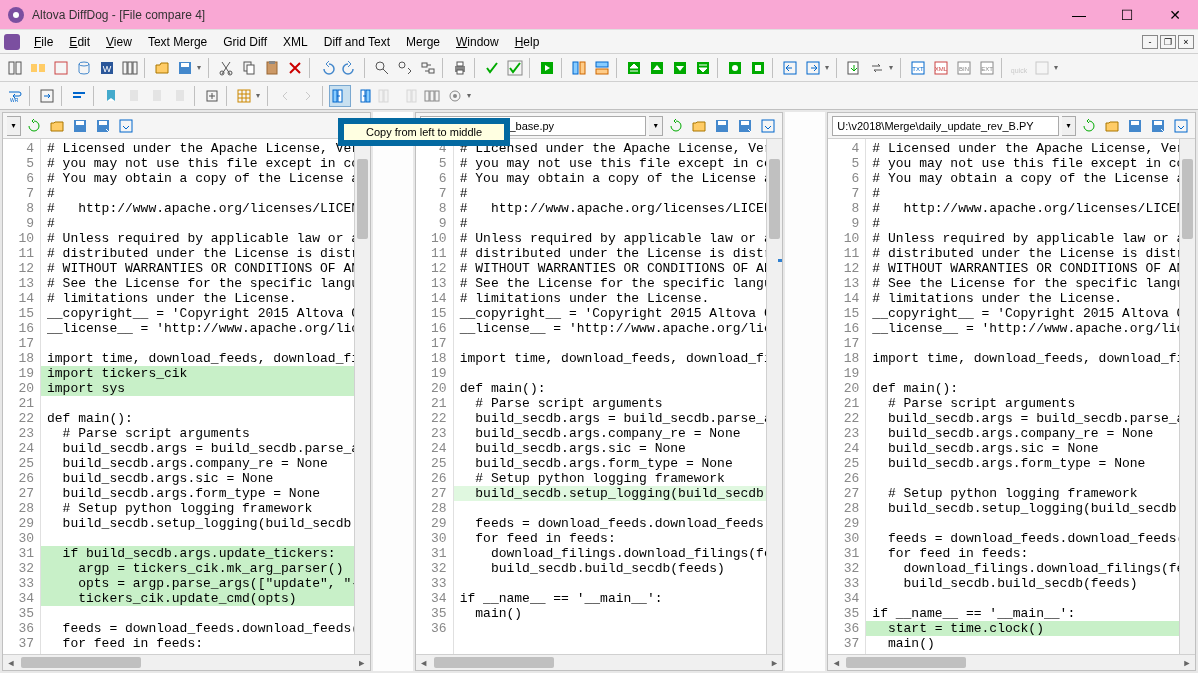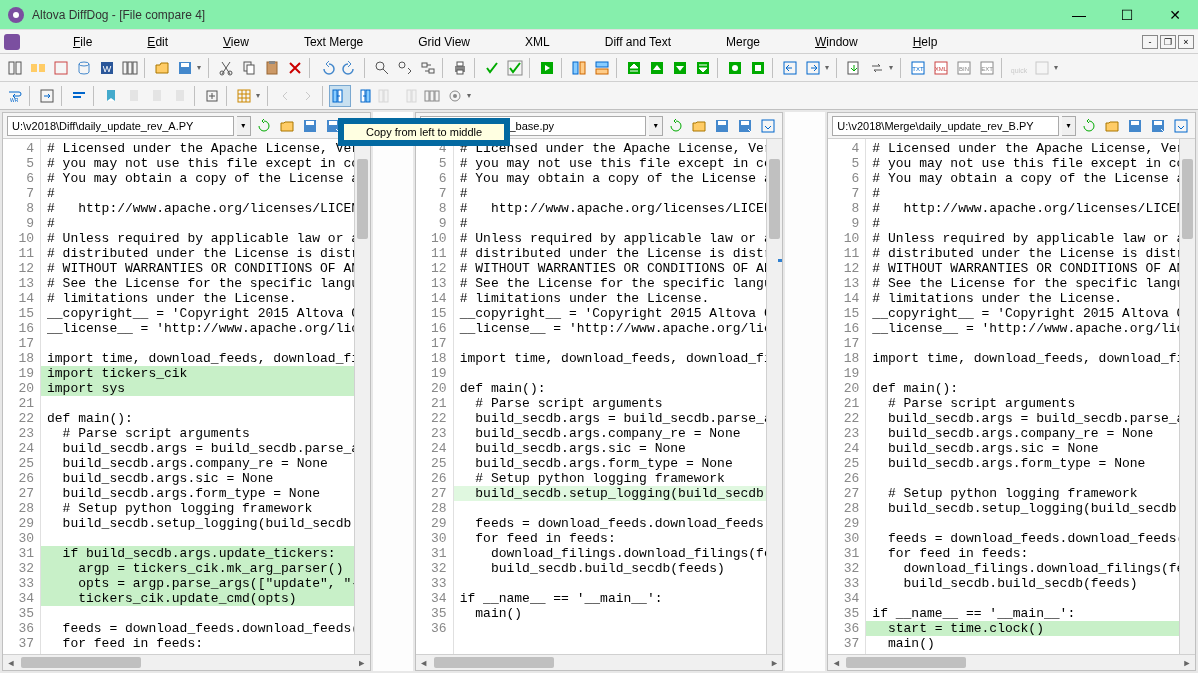--- a/index.html
+++ b/index.html
@@ -1,22 +1,22 @@
 <!DOCTYPE html>
 <html><head>
 <meta charset="utf-8">
 <style>
 * { box-sizing: border-box; margin: 0; padding: 0; }
 body { font-family: "Segoe UI", Tahoma, sans-serif; font-size: 12px; background: #fff; overflow: hidden; width: 1198px; height: 673px; }
-.titlebar { height: 30px; background: #86efac; display: flex; align-items: center; padding: 0 8px; border-bottom: 1px solid #e0e0e0; }
+.titlebar { height: 30px; background: #f9a8d4; display: flex; align-items: center; padding: 0 8px; border-bottom: 1px solid #e0e0e0; }
 .titlebar .icon { width: 16px; height: 16px; background: #7b4fa0; border-radius: 50%; margin-right: 8px; display: inline-flex; align-items: center; justify-content: center; }
 .titlebar .title { flex: 1; color: #333; }
 .titlebar .winbtns { display: flex; gap: 18px; }
 .titlebar .winbtn { width: 30px; text-align: center; font-size: 14px; cursor: pointer; }
-.menubar { height: 24px; background: #f5f5f5; display: flex; align-items: center; padding: 0 4px; border-bottom: 1px solid #d0d0d0; gap: 39px; }
+.menubar { height: 24px; background: #f5f5f5; display: flex; align-items: center; padding: 0 4px; border-bottom: 1px solid #d0d0d0; }
 .menubar .mitem { padding: 2px 8px; cursor: pointer; }
 .menubar .mitem u { text-decoration: underline; }
 .menubar .mdibtns { margin-left: auto; display: flex; gap: 2px; }
 .menubar .mdibtn { width: 16px; height: 14px; border: 1px solid #888; font-size: 9px; text-align: center; line-height: 12px; cursor: pointer; }
 .menubar .appicon { width: 16px; height: 16px; margin-right: 6px; background: #7b4fa0; border-radius: 3px; }
 .toolbar { height: 28px; background: #f5f5f5; display: flex; align-items: center; padding: 2px 4px; border-bottom: 1px solid #d0d0d0; gap: 1px; }
 .toolbar.second { border-bottom: 1px solid #c0c0c0; }
 .tbtn { width: 22px; height: 22px; display: inline-flex; align-items: center; justify-content: center; cursor: pointer; border: 1px solid transparent; }
 .tbtn.active { border: 1px solid #7aa8d0; background: #c8e0f0; }
 .tbtn svg { width: 16px; height: 16px; }
@@ -62,21 +62,21 @@
     <span class="winbtn">✕</span>
   </div>
 </div>
 
 <div class="menubar">
   <span class="appicon"></span>
   <span class="mitem"><u>F</u><span>ile</span></span>
   <span class="mitem"><u>E</u>dit</span>
   <span class="mitem"><u>V</u>iew</span>
   <span class="mitem">Text Merge</span>
-  <span class="mitem">Grid View</span>
+  <span class="mitem">Grid Diff</span>
   <span class="mitem">XML</span>
   <span class="mitem">Diff and Text</span>
   <span class="mitem">Merge</span>
   <span class="mitem"><u>W</u>indow</span>
   <span class="mitem"><u>H</u>elp</span>
   <div class="mdibtns">
     <span class="mdibtn">-</span>
     <span class="mdibtn">❐</span>
     <span class="mdibtn">×</span>
   </div>
@@ -445,21 +445,20 @@
     </span>
   <span class="tdrop">▾</span>
 </div>
 
 <div class="tooltip">Copy from left to middle</div>
 
 <div class="workspace">
 
   <div class="pane">
     <div class="pane-header">
-      <div class="path">U:\v2018\Diff\daily_update_rev_A.PY</div>
       <div class="dropbtn">▾</div>
       <span class="pbtn">
           <svg viewBox="0 0 14 14">
             <path d="M7 2a5 5 0 1 1-5 5" fill="none" stroke="#0a0"></path>
             <path d="M7 0l-2 2 2 2" fill="none" stroke="#0a0"></path>
           </svg>
         </span>
       <span class="pbtn">
           <svg viewBox="0 0 14 14">
             <path d="M1 4h3l1-1h8v9H1z" fill="#fc6" stroke="#a70"></path>

